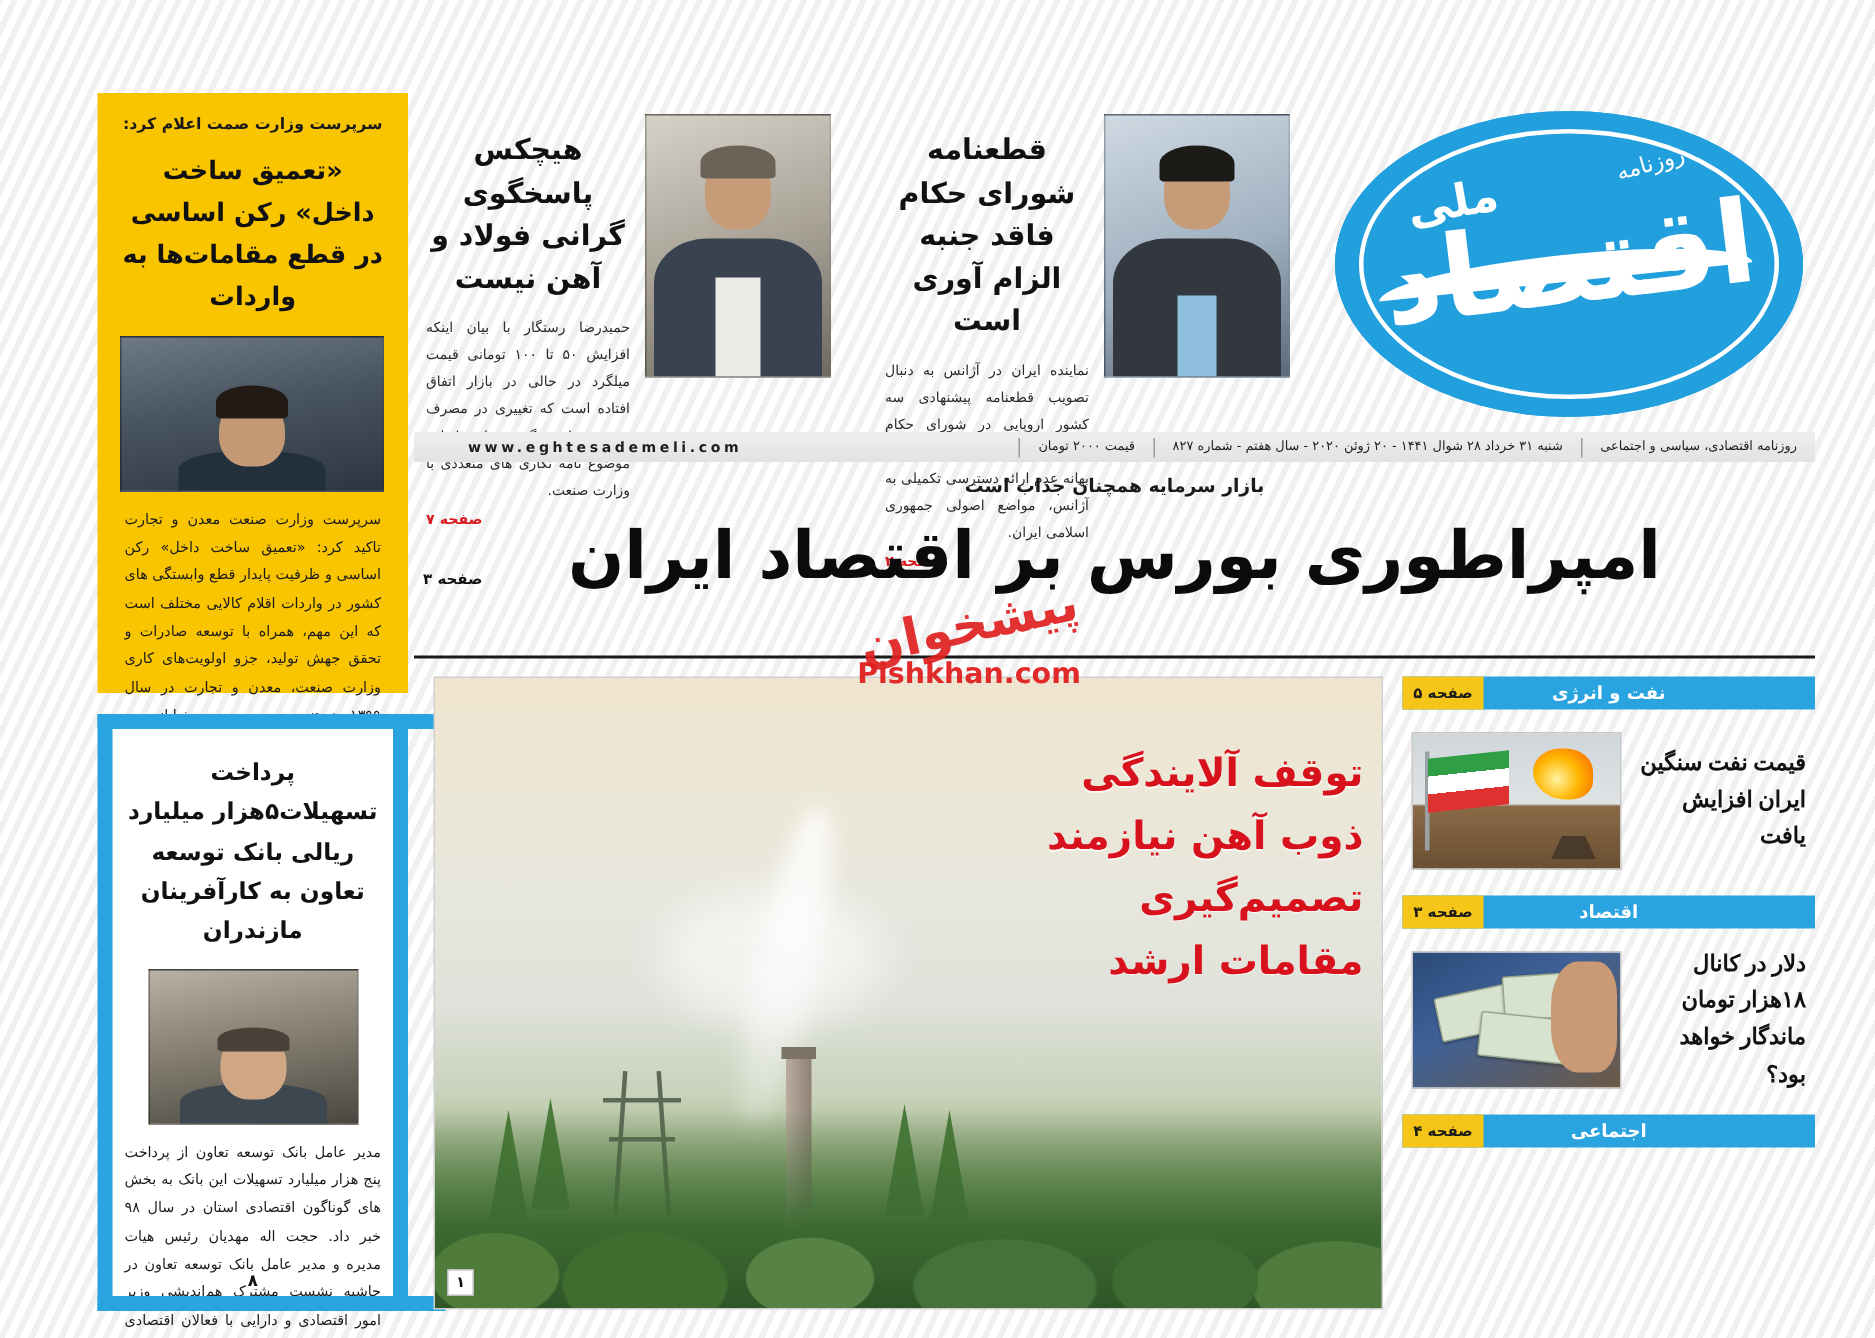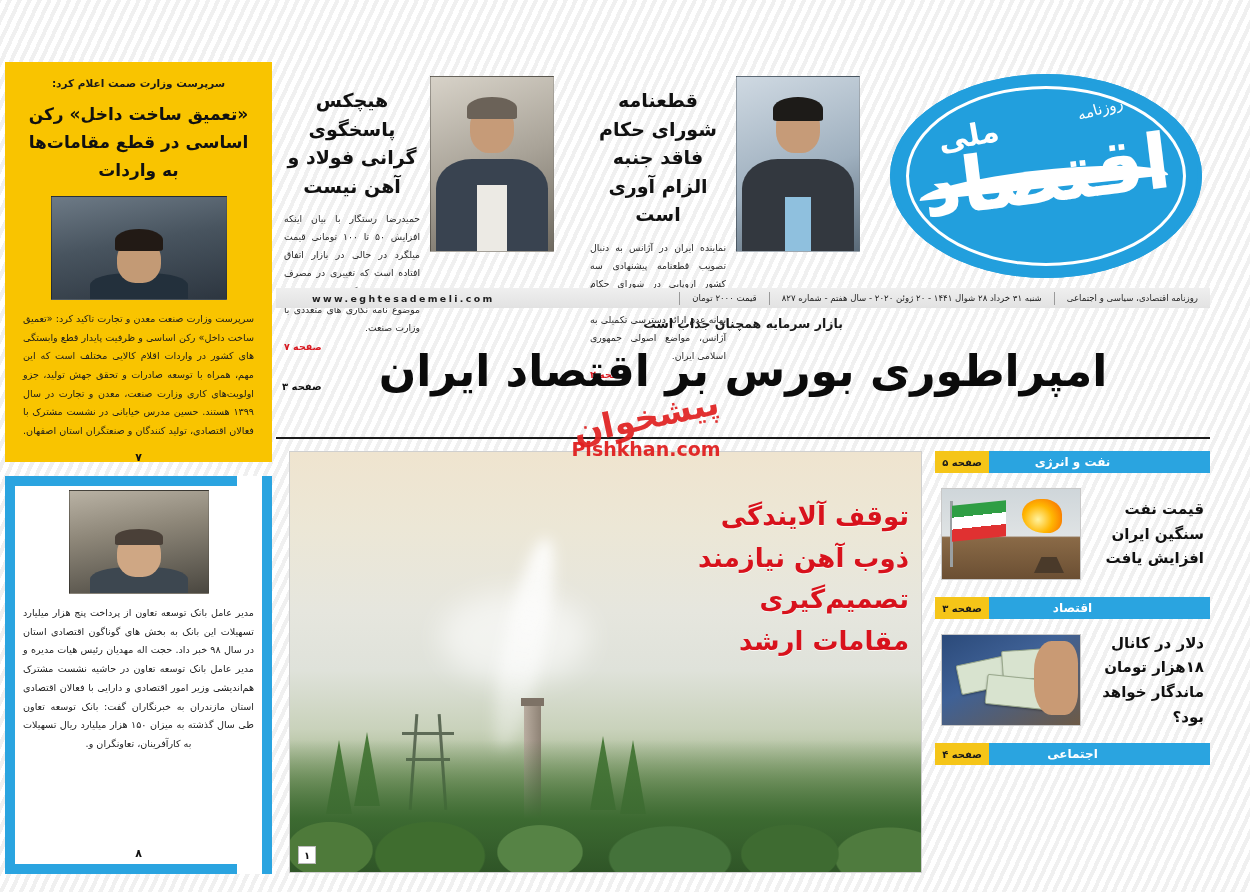--- a/index.html
+++ b/index.html
@@ -24,21 +24,21 @@
       #f0f0f0 5px, #f0f0f0 9px);
   }
 
   
   .left-rail {
     position: absolute; left: 40px; top: 62px;
     width: 232px; height: 812px;
   }
   .teaser {
     position: relative;
-    width: 267px;
+    width: 207px;
     padding: 14px 16px 10px 16px;
     text-align: center;
   }
   .teaser.yellow { background: #f9c400; height: 400px; }
   .teaser.white  { background: #ffffff; height: 398px; margin-top: 14px; border: 0; }
 
   .teaser.white::before {
     content: ""; position: absolute; left: 0; top: 0;
     width: 232px; height: 10px; background: #2aa4e0;
   }
@@ -314,21 +314,21 @@
   .sb-head .sb-cat {
     color: #fff; font-size: 12px; font-weight: bold;
   }
   .sb-head .sb-page {
     position: absolute; left: 0; top: 0; height: 22px; min-width: 54px;
     background: #f5c518; color: #1a1a1a; font-size: 10px; font-weight: bold;
     display: flex; align-items: center; justify-content: center; padding: 0 7px;
   }
   .sb-body {
     display: flex; flex-direction: row-reverse; align-items: center;
-    gap: 10px; padding: 10px 6px 0 6px; height: 112px;
+    gap: 10px; padding: 10px 6px 0 6px; height: 112px; font-family: Liberation Serif, serif;
   }
   .sb-body .sb-title {
     flex: 1; font-size: 15px; font-weight: bold; color: #111;
     line-height: 1.65; text-align: right;
   }
   .sb-thumb {
     width: 140px; height: 92px; border: 1px solid #c8c8c8; overflow: hidden;
     position: relative; flex: none;
   }
   
@@ -405,20 +405,21 @@
           <div class="head"></div>
           <div class="hair"></div>
       </div>
       <div class="body-text">سرپرست وزارت صنعت معدن و تجارت تاکید کرد: «تعمیق ساخت داخل» رکن اساسی و ظرفیت پایدار قطع وابستگی های کشور در واردات اقلام کالایی مختلف است که این مهم، همراه با توسعه صادرات و تحقق جهش تولید، جزو اولویت‌های کاری وزارت صنعت، معدن و تجارت در سال ۱۳۹۹ هستند. حسین مدرس خیابانی در نشست مشترک با فعالان اقتصادی، تولید کنندگان و صنعتگران استان اصفهان.</div>
       <div class="pagenum">۷</div>
     </div>
 
     <div class="teaser white">
       <div class="side-edge-l"></div>
       <div class="side-edge-r"></div>
+      <div class="title">پرداخت تسهیلات۵هزار میلیارد ریالی بانک توسعه تعاون به کارآفرینان مازندران</div>
       <div class="photo">
         <div class="body"></div>
           <div class="head"></div>
           <div class="hair"></div>
       </div>
       <div class="body-text">مدیر عامل بانک توسعه تعاون از پرداخت پنج هزار میلیارد تسهیلات این بانک به بخش های گوناگون اقتصادی استان در سال ۹۸ خبر داد. حجت اله مهدیان رئیس هیات مدیره و مدیر عامل بانک توسعه تعاون در حاشیه نشست مشترک هم‌اندیشی وزیر امور اقتصادی و دارایی با فعالان اقتصادی استان مازندران به خبرنگاران گفت: بانک توسعه تعاون طی سال گذشته به میزان ۱۵۰ هزار میلیارد ریال تسهیلات به کارآفرینان، تعاونگران و.</div>
       <div class="pagenum">۸</div>
     </div>
 
   </div>

